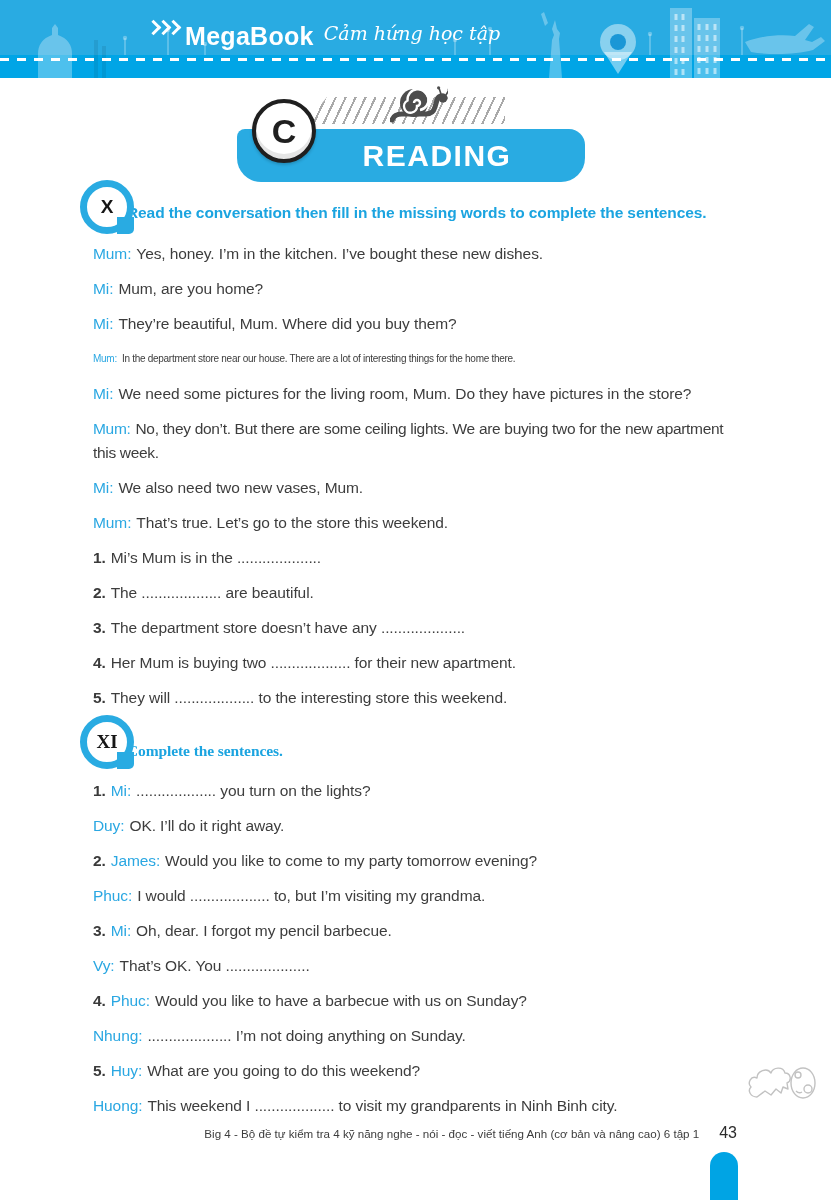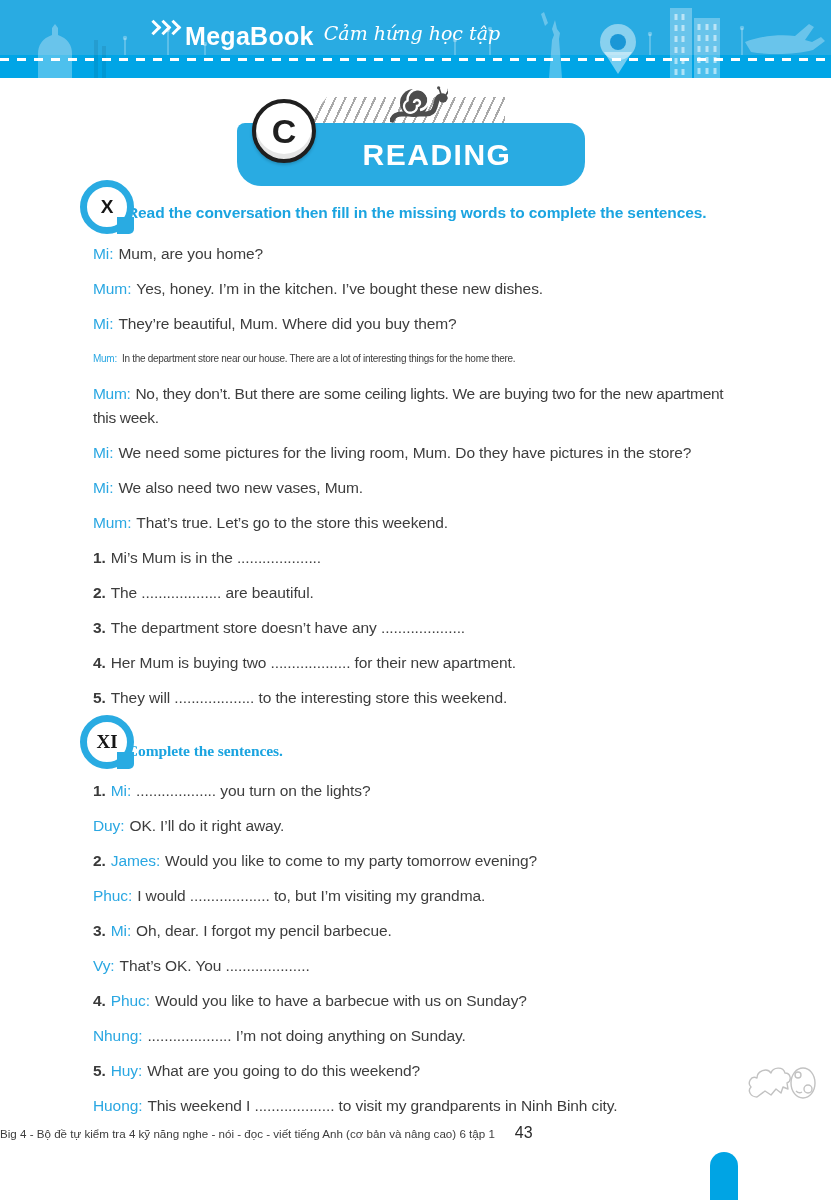--- a/index.html
+++ b/index.html
@@ -17,21 +17,21 @@
   .chevrons i { display:block; width:8px; height:8px; border-top:3.5px solid #fff; border-right:3.5px solid #fff;
       transform:rotate(45deg); margin-right:-1px; }
   .brand-name { color:#fff; font-weight:bold; font-size:25px; letter-spacing:0.3px; }
   .tagline { color:#fff; font-family:"DejaVu Serif", serif; font-style:italic; font-size:19px; margin-left:10px; }
 
   
   .hatch { position:absolute; left:305px; top:97px; width:200px; height:27px;
       background:repeating-linear-gradient(115deg,#a9a9a9 0 2px,transparent 2px 9px);
       clip-path:polygon(11% 0,100% 0,100% 100%,0 100%); }
   .snail { position:absolute; left:390px; top:85px; }
-  .reading-banner { position:absolute; left:237px; top:123px; width:348px; height:63px; background:#29abe2;
+  .reading-banner { position:absolute; left:237px; top:129px; width:348px; height:53px; background:#29abe2;
       border-radius:8px 16px 24px 24px; display:flex; align-items:center; justify-content:center; }
   .banner-title { color:#fff; font-weight:bold; font-size:30px; letter-spacing:1.5px; padding-left:52px; }
   .c-circle { position:absolute; left:252px; top:99px; width:56px; height:56px; background:#fff;
       border:4px solid #1f1f1f; border-radius:50%; display:flex; align-items:center; justify-content:center;
       font-weight:bold; font-size:34px; color:#1f1f1f; box-shadow:inset 0 -5px 0 rgba(0,0,0,0.10), 0 2px 3px rgba(0,0,0,0.18); }
 
   
   main { position:absolute; left:93px; top:180px; width:647px; }
   .sec-header { position:relative; height:62px; }
   .sec-header.sec2 { margin-top:-6px; height:64px;font-family:Liberation Serif, serif; }
@@ -44,21 +44,21 @@
       color:#1ba4e0; letter-spacing:-0.1px; }
   .sec-header.sec2 .sec-title { top:27px; }
 
   .line { margin:0 0 11px; line-height:24px; font-size:15.5px; color:#3d3d3d; letter-spacing:-0.1px; }
   .line.tight { letter-spacing:-0.32px; }
   .line.cond { font-size:10px; letter-spacing:-0.28px; }
   .spk { color:#2aa7e2; margin-right:5px; }
   .num { font-weight:bold; color:#3a3a3a; margin-right:5px; }
 
   
-  footer { position:absolute; left:0; top:1124px; width:831px; display:flex; justify-content:flex-start;
+  footer { position:absolute; left:0; top:1124px; width:831px; display:flex; justify-content:flex-end;
       align-items:baseline; padding-right:94px; box-sizing:border-box; }
   .foot-text { font-size:11.6px; color:#3c3c3c; }
   .page-num { font-size:16px; color:#2b2b2b; margin-left:20px; }
   .corner-tab { position:absolute; left:710px; top:1152px; width:28px; height:48px; background:#00a4e4;
       border-radius:14px 14px 0 0; }
   .doodle { position:absolute; left:743px; top:1053px; }
 </style>
 </head>
 <body>
 
@@ -137,26 +137,26 @@
 
   <main>
 
     <section>
       <div class="sec-header">
         <div class="badge">
             <span>X</span>
           </div>
         <h2 class="sec-title">Read the conversation then fill in the missing words to complete the sentences.</h2>
       </div>
+      <p class="line"><span class="spk">Mum:</span><span>Yes, honey. I’m in the kitchen. I’ve bought these new dishes.</span></p>
       <p class="line"><span class="spk">Mi:</span><span>Mum, are you home?</span></p>
-      <p class="line"><span class="spk">Mum:</span><span>Yes, honey. I’m in the kitchen. I’ve bought these new dishes.</span></p>
       <p class="line"><span class="spk">Mi:</span><span>They’re beautiful, Mum. Where did you buy them?</span></p>
       <p class="line cond"><span class="spk">Mum:</span><span>In the department store near our house. There are a lot of interesting things for the home there.</span></p>
+      <p class="line"><span class="spk">Mi:</span><span>We need some pictures for the living room, Mum. Do they have pictures in the store?</span></p>
       <p class="line tight"><span class="spk">Mum:</span><span>No, they don’t. But there are some ceiling lights. We are buying two for the new apartment this week.</span></p>
-      <p class="line"><span class="spk">Mi:</span><span>We need some pictures for the living room, Mum. Do they have pictures in the store?</span></p>
       <p class="line"><span class="spk">Mi:</span><span>We also need two new vases, Mum.</span></p>
       <p class="line"><span class="spk">Mum:</span><span>That’s true. Let’s go to the store this weekend.</span></p>
       <p class="line"><b class="num">1.</b><span>Mi’s Mum is in the ....................</span></p>
       <p class="line"><b class="num">2.</b><span>The ................... are beautiful.</span></p>
       <p class="line"><b class="num">3.</b><span>The department store doesn’t have any ....................</span></p>
       <p class="line"><b class="num">4.</b><span>Her Mum is buying two ................... for their new apartment.</span></p>
       <p class="line"><b class="num">5.</b><span>They will ................... to the interesting store this weekend.</span></p>
     </section>
 
     <section>

